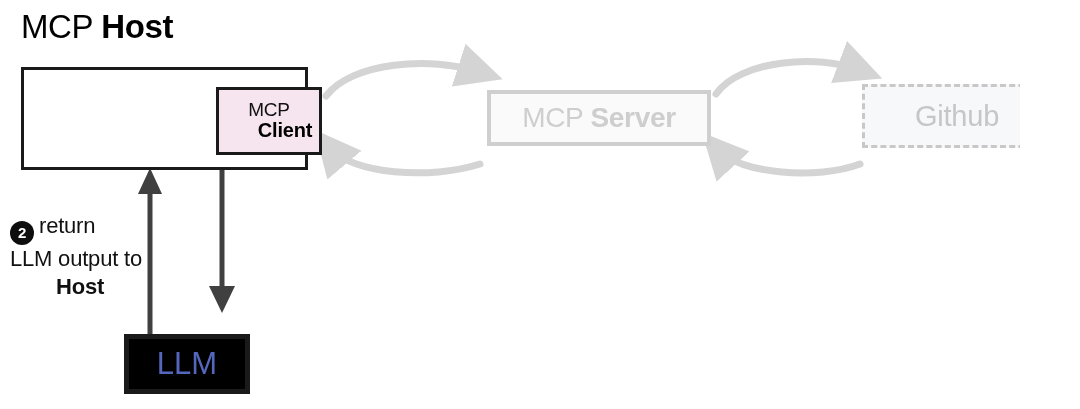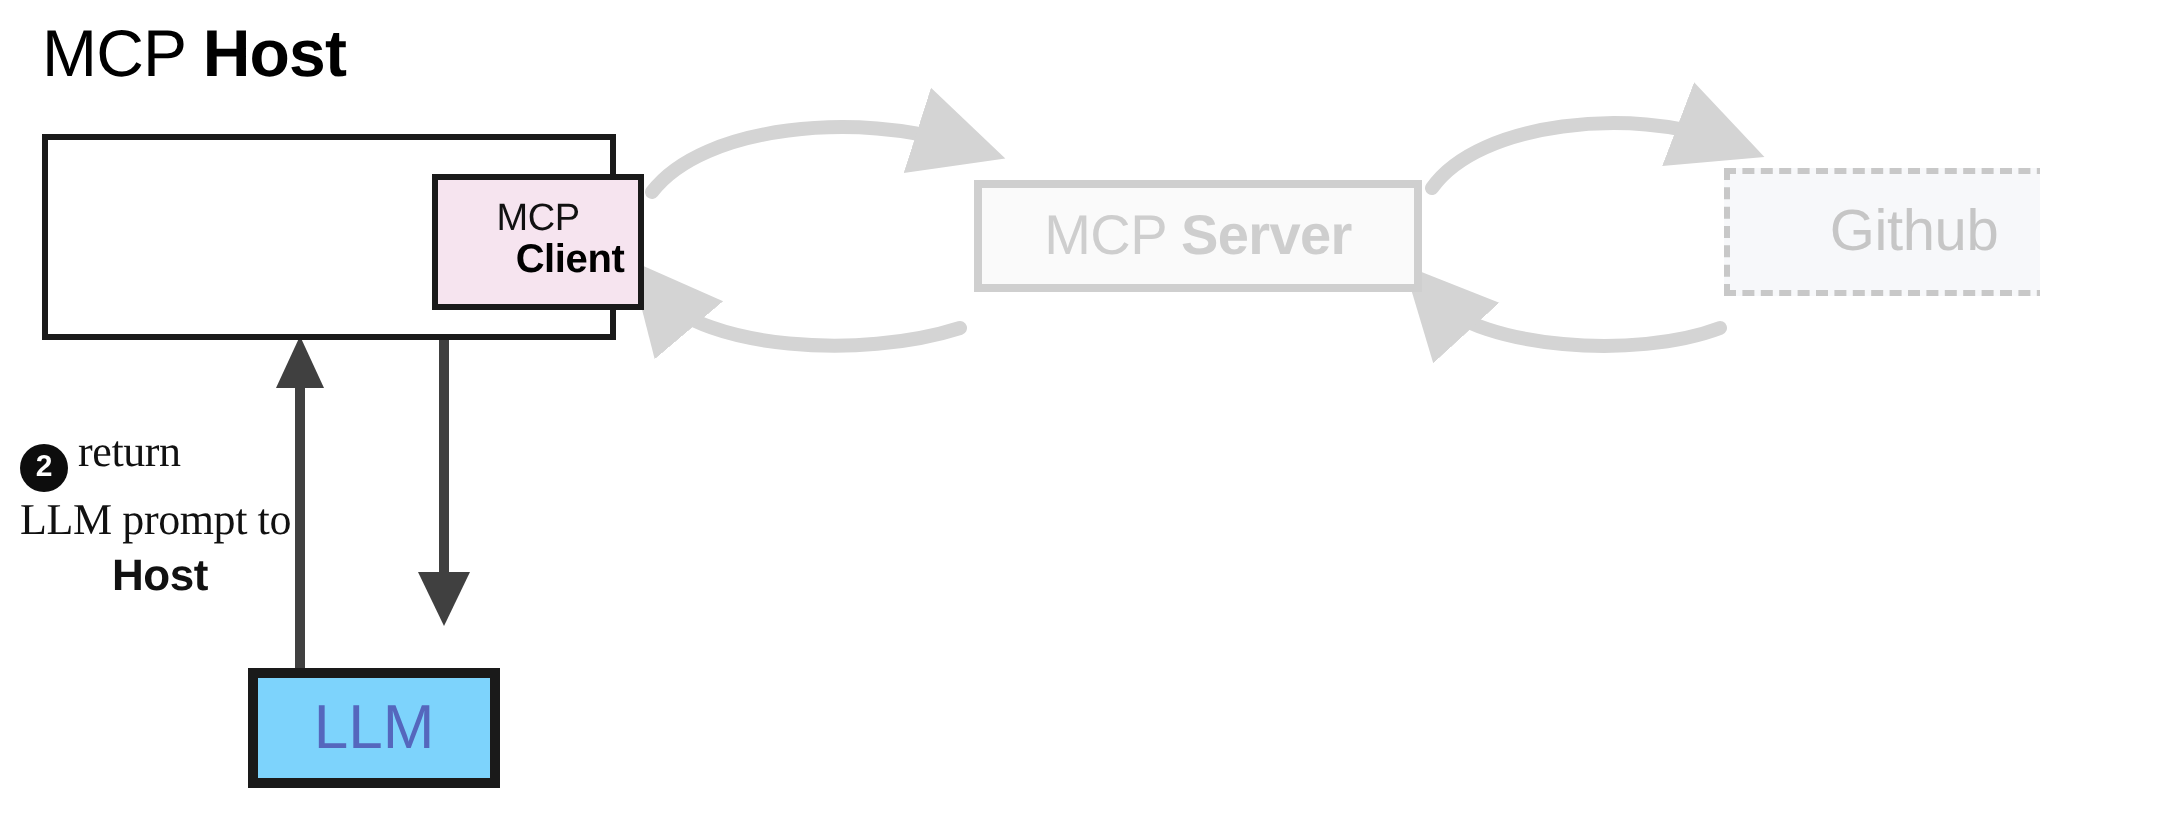--- a/index.html
+++ b/index.html
@@ -126,21 +126,21 @@
   }
 
   
   .llm-box {
     position: absolute;
     left: 124px;
     top: 334px;
     width: 126px;
     height: 60px;
     border: 5px solid #1a1a1a;
-    background: #7dd3fc;
+    background: #000000;
     box-sizing: border-box;
     display: flex;
     align-items: center;
     justify-content: center;
   }
   .llm-box .txt {
     font-size: 31px;
     font-weight: 400;
     color: #5567bd;
     letter-spacing: 0px;
@@ -176,21 +176,21 @@
   .step2 {
     position: absolute;
     left: 10px;
     top: 212px;
     width: 140px;
     font-size: 22px;
     color: #111111;
     line-height: 1.28;
     letter-spacing: -0.2px;
   }
-  .step2 .thin { font-weight: 400; font-family: Liberation Serif, serif; }
+  .step2 .thin { font-weight: 400; }
   .step2 .row2 { display: block; }
   .step2 .row3 { display: block; text-align: center; font-weight: 700; }
 </style>
 </head>
 <body>
 
 <div id="canvas">
 
   <svg id="svg-layer" viewBox="0 0 1080 409">
     <defs>
@@ -237,17 +237,17 @@
     <span class="txt">Github</span>
   </div>
 
   <div class="llm-box">
     <span class="txt">LLM</span>
   </div>
 
 
   <div class="step2">
     <span class="badge">2</span><span class="thin">return</span>
-    <span class="row2 thin">LLM prompt to</span>
+    <span class="row2 thin">LLM output to</span>
     <span class="row3">Host</span>
   </div>
 
 </div>
 
 </body></html>

